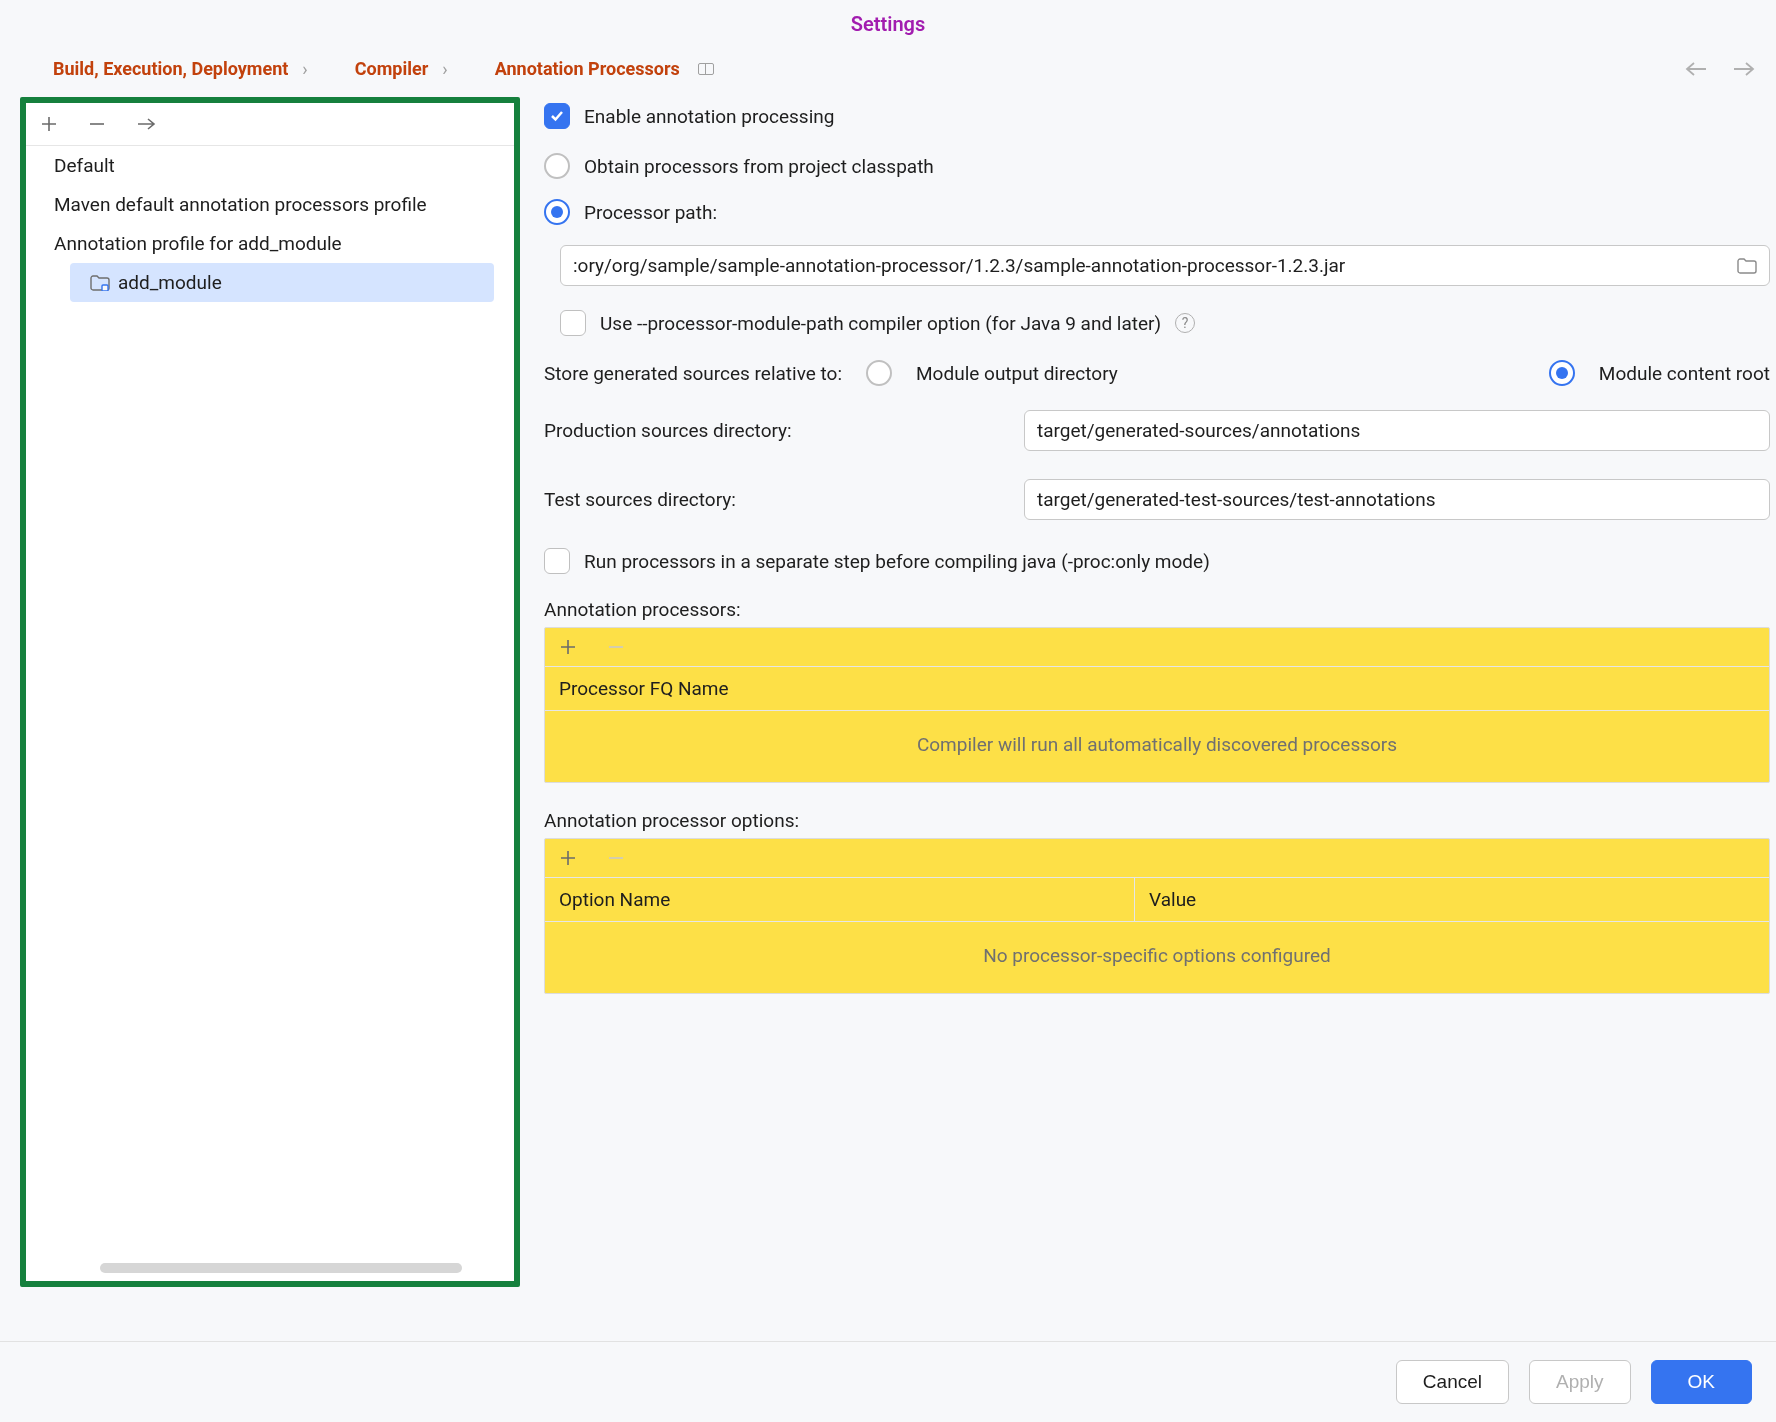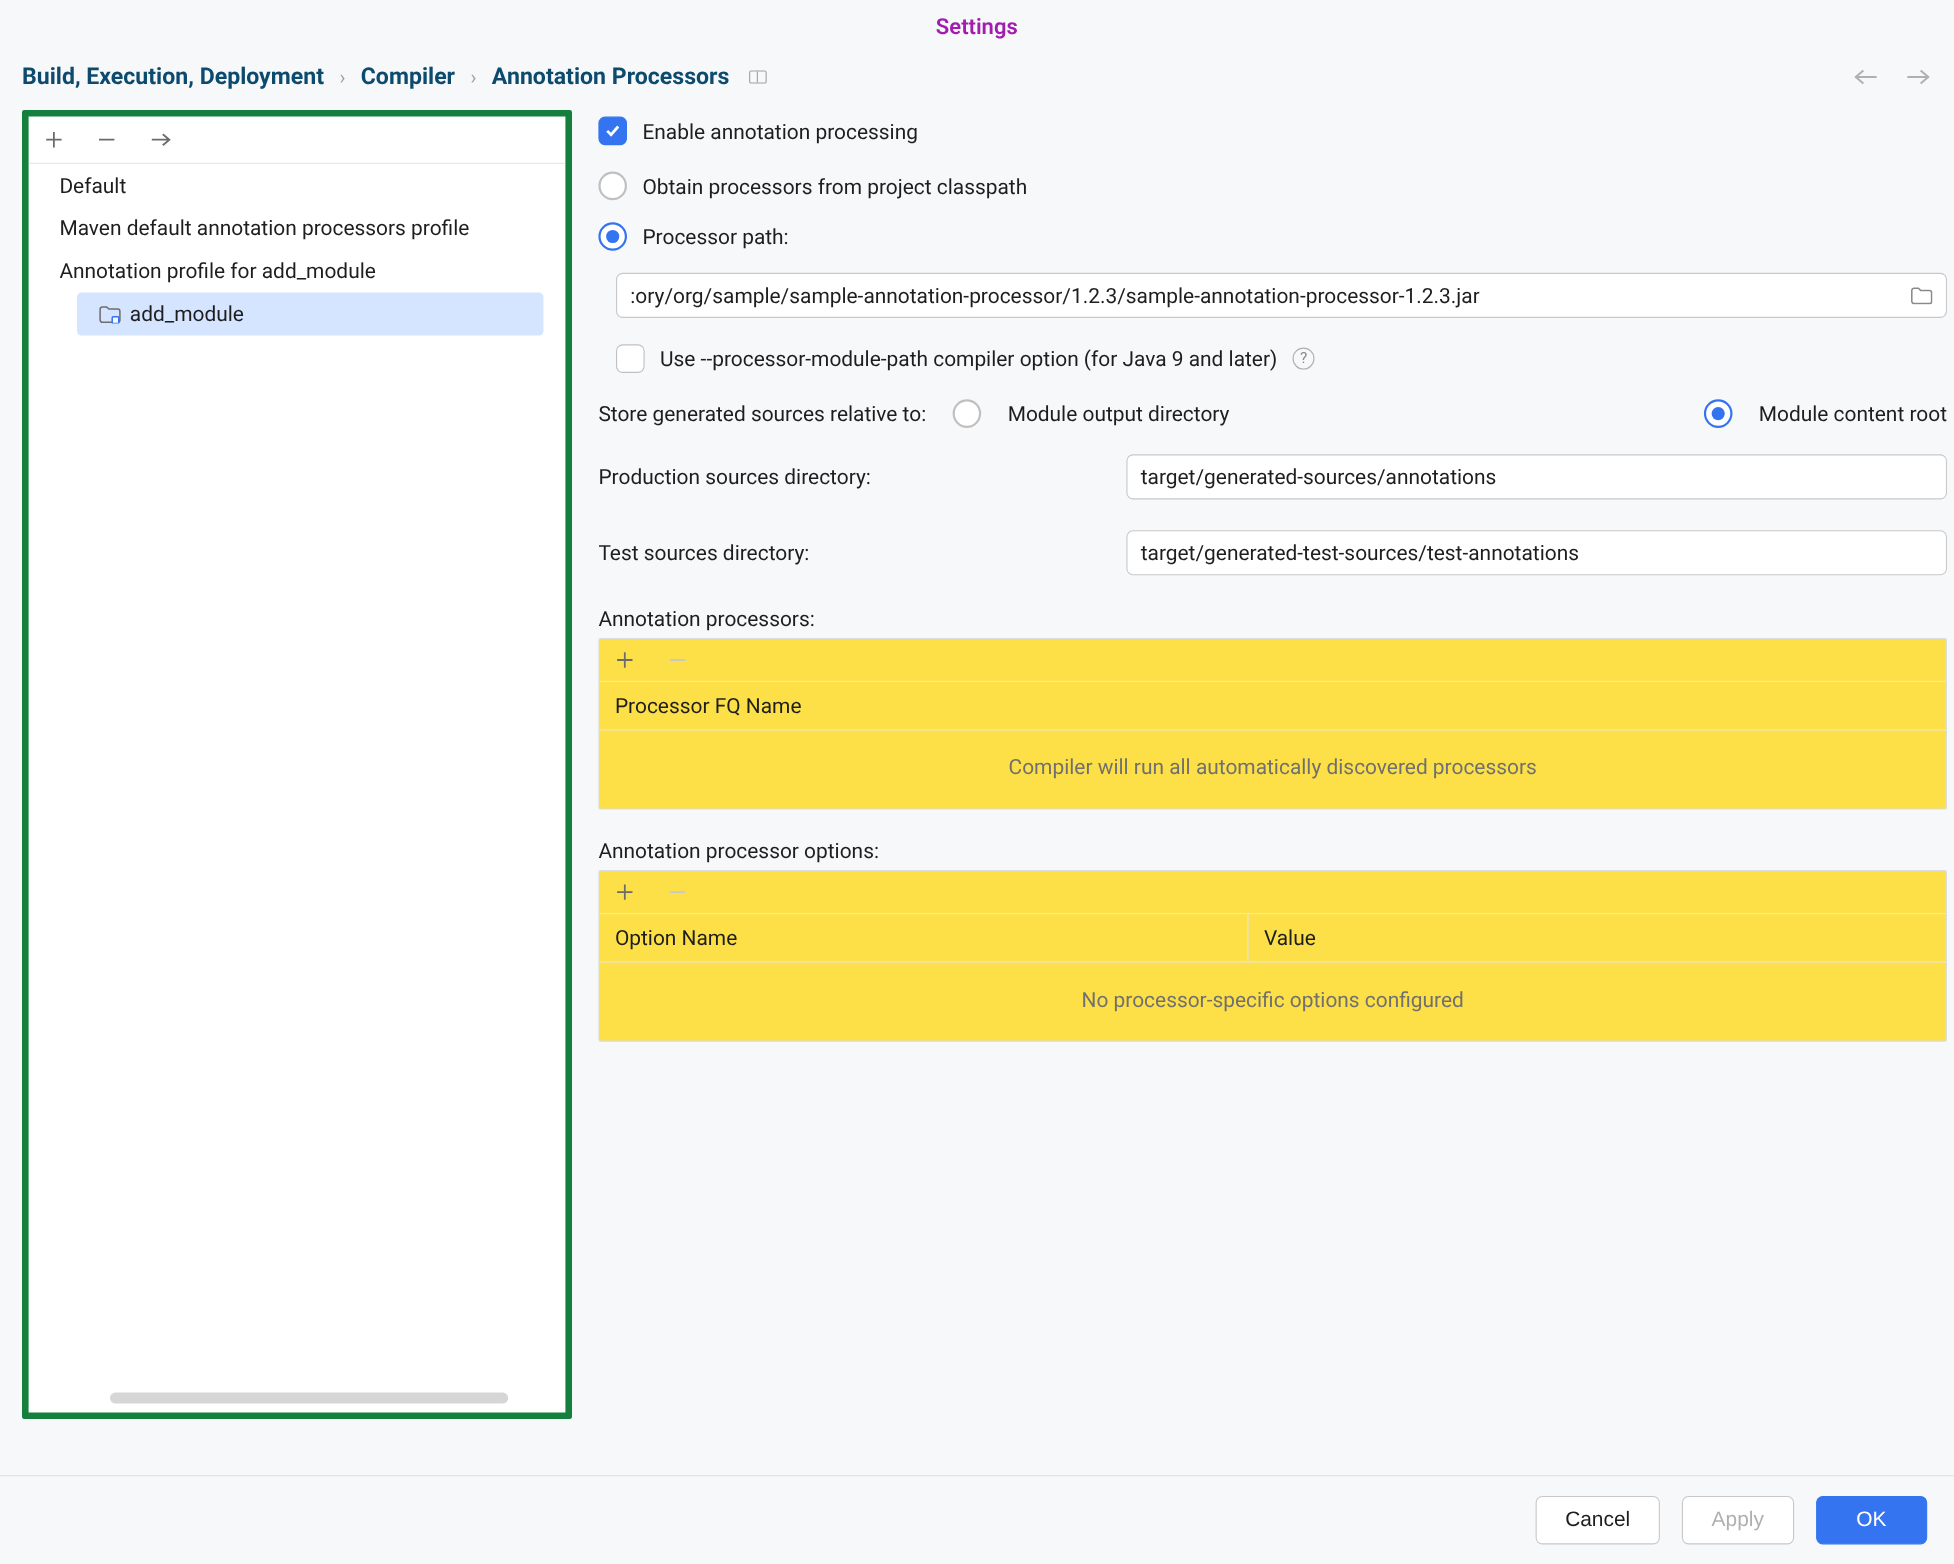--- a/index.html
+++ b/index.html
@@ -18,21 +18,21 @@
   font-weight: 600;
   color: #a21caf;
   font-size: 20px;
 }
 .breadcrumb-row {
   display: flex;
   align-items: center;
   padding: 14px 20px 18px 20px;
   gap: 14px;
 }
-.breadcrumb-row .crumb { font-weight: 700; font-size: 21px; color: #0c4a6e; }
+.breadcrumb-row .crumb { font-weight: 700; font-size: 18px; color: #c2410c; margin-left: 33px; }
 .breadcrumb-row .sep   { color: #a0a0a0; font-size: 18px; font-weight: 400; }
 .breadcrumb-row .window-icon {
   width: 16px; height: 12px; border: 1.5px solid #a0a0a0; border-radius: 2px;
   margin-left: 4px;
 }
 .breadcrumb-row .window-icon::before{
   content:""; display:block; width:6px; height:100%; border-right:1.5px solid #a0a0a0;
 }
 .nav-arrows {
   margin-left: auto; display: flex; gap: 24px;
@@ -270,20 +270,24 @@
       <span class="label">Production sources directory:</span>
       <div class="text-input">
         <span>target/generated-sources/annotations</span>
       </div>
       <span class="label">Test sources directory:</span>
       <div class="text-input">
         <span>target/generated-test-sources/test-annotations</span>
       </div>
     </div>
 
+    <div class="row">
+      <span class="checkbox"></span>
+      <span class="label">Run processors in a separate step before compiling java (-proc:only mode)</span>
+    </div>
 
     <div class="section-header">Annotation processors:</div>
     <div class="table-box">
       <div class="table-toolbar">
         <span class="ticon">
           <svg width="18" height="18" viewBox="0 0 18 18" stroke="#6b6b6b" stroke-width="1.6">
               <path d="M9 2v14M2 9h14"></path>
             </svg>
         </span>
         <span class="ticon disabled">

